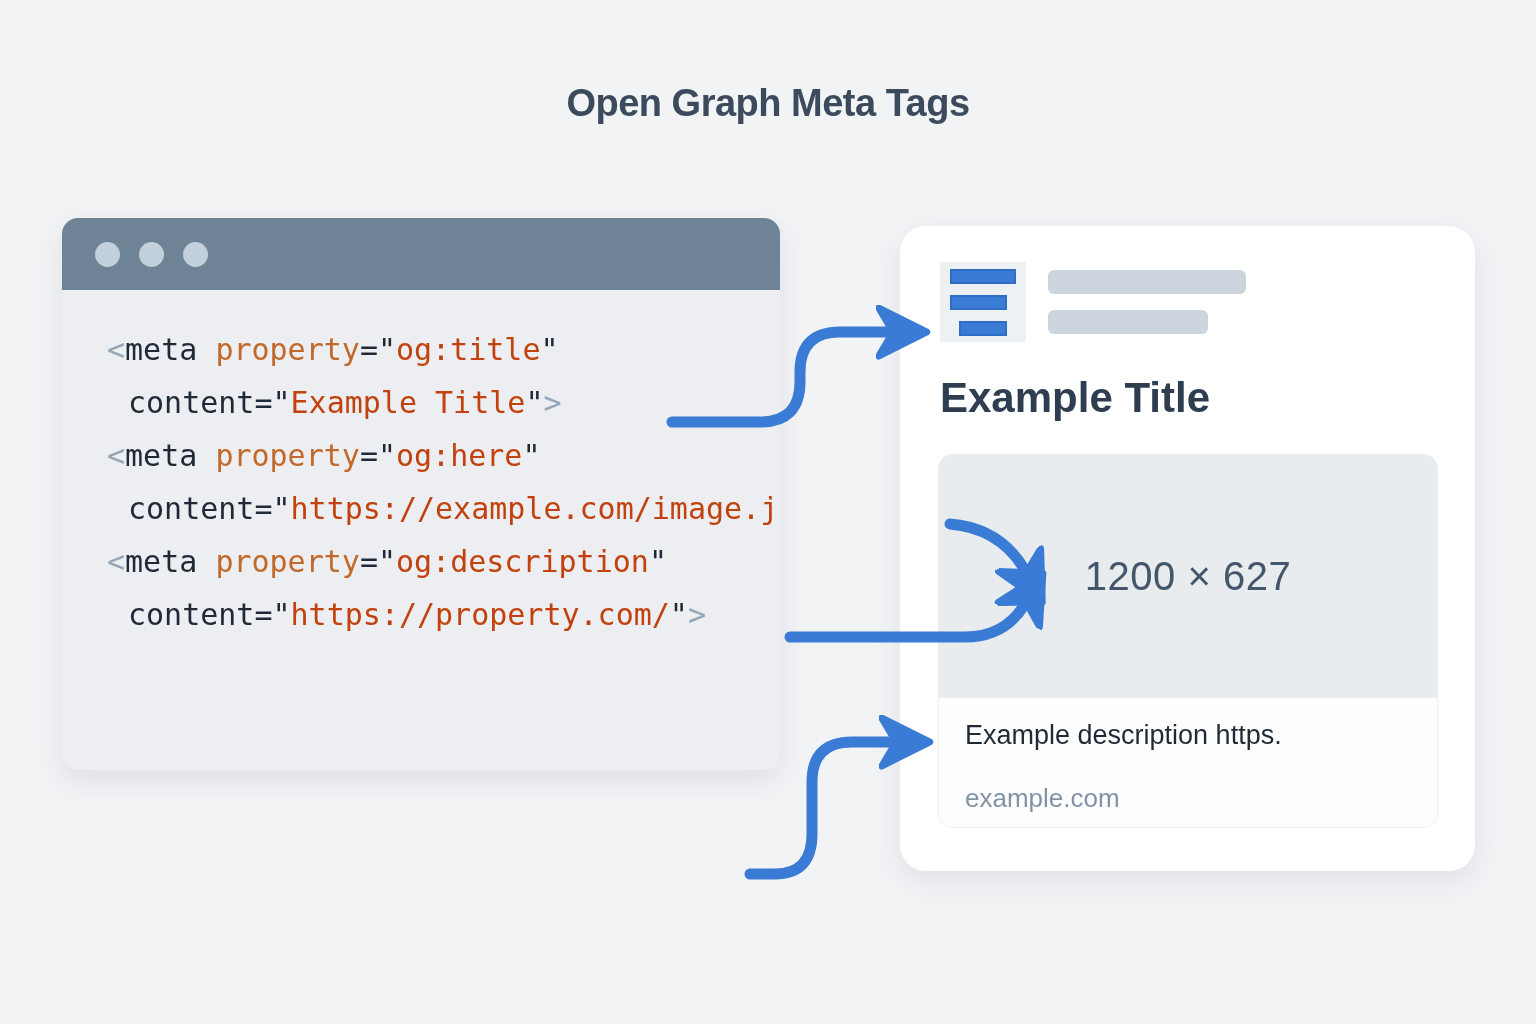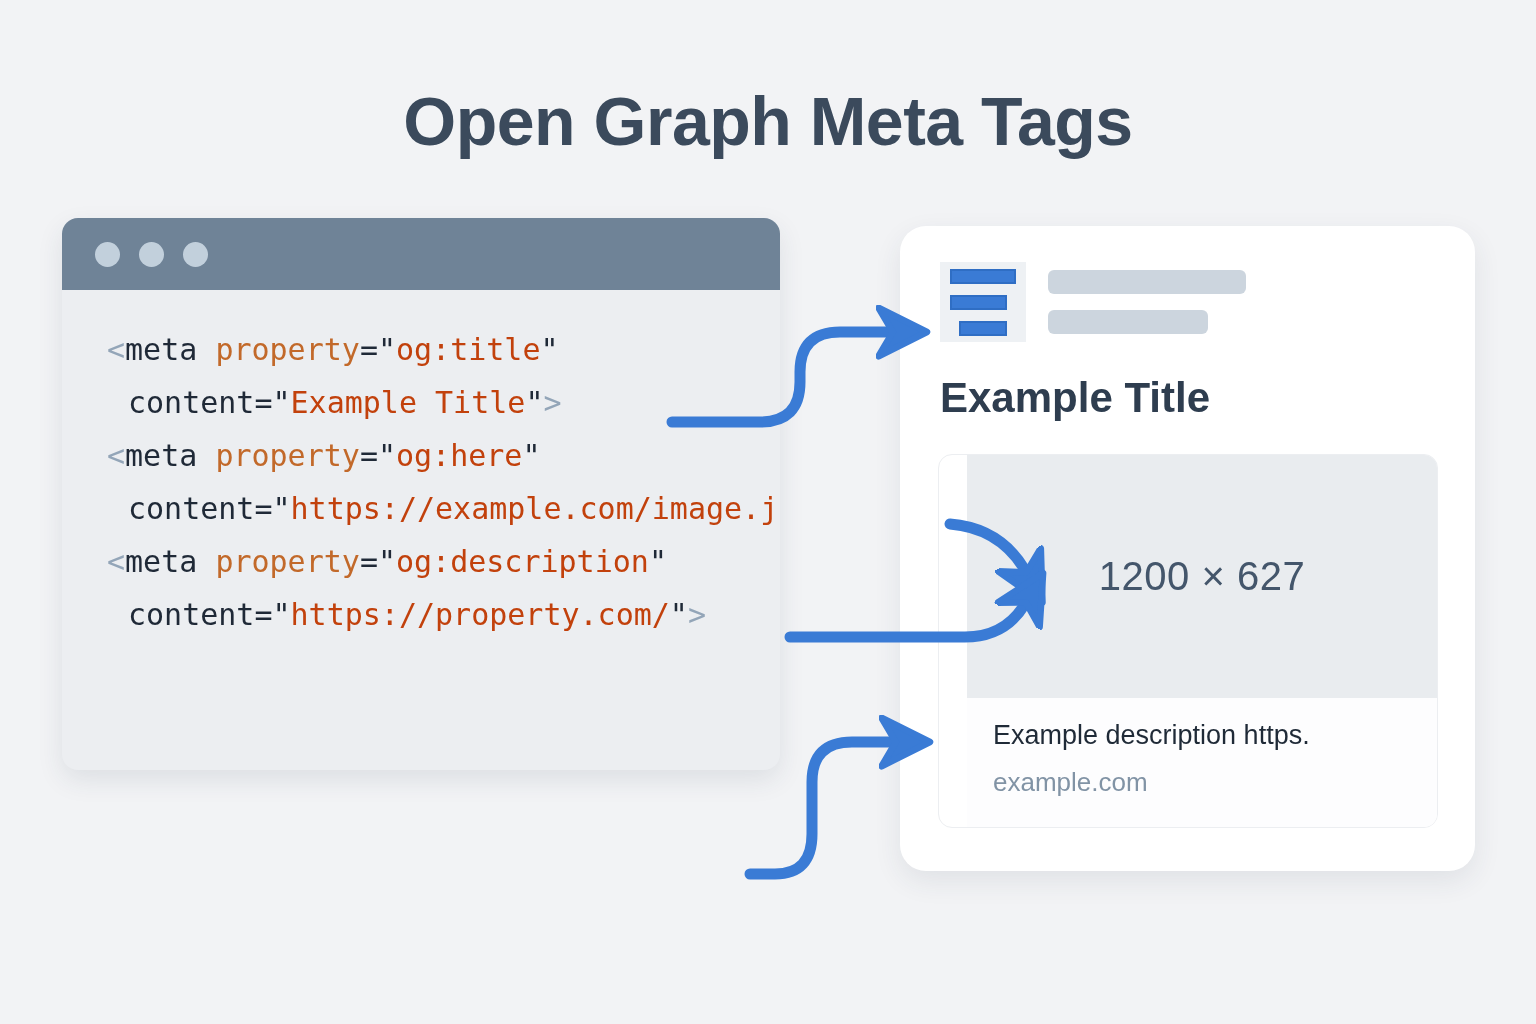--- a/index.html
+++ b/index.html
@@ -17,21 +17,21 @@
     position: relative;
   }
 
   
   .page-title {
     position: absolute;
     top: 82px;
     left: 0;
     width: 1536px;
     text-align: center;
-    font-size: 68px;
+    font-size: 38px;
     font-weight: bold;
     color: #3b4a5c;
     letter-spacing: -0.5px;
     white-space: nowrap;
   }
 
   
   .code-window {
     position: absolute;
     left: 62px;
@@ -138,21 +138,20 @@
   .media-card {
     position: absolute;
     left: 38px;
     top: 228px;
     width: 500px;
     height: 374px;
     border-radius: 14px;
     background: #ffffff;
     border: 1px solid #eceef1;
     overflow: hidden;
-    padding-left: 28px;
   }
   .media-image {
     height: 243px;
     background: #e9ecef;
     display: flex;
     align-items: center;
     justify-content: center;
     font-size: 40px;
     color: #44566b;
     letter-spacing: 0.5px;
@@ -161,21 +160,21 @@
     padding: 22px 26px 0 26px;
     background: #fdfdfe;
     height: 131px;
   }
   .media-desc {
     font-size: 27px;
     color: #1f2a37;
     white-space: nowrap;
   }
   .media-url {
-    margin-top: 16px;
+    margin-top: 32px;
     font-size: 26px;
     color: #8193a5;
     white-space: nowrap;
   }
 
   
   .arrows {
     position: absolute;
     left: 0;
     top: 0;

